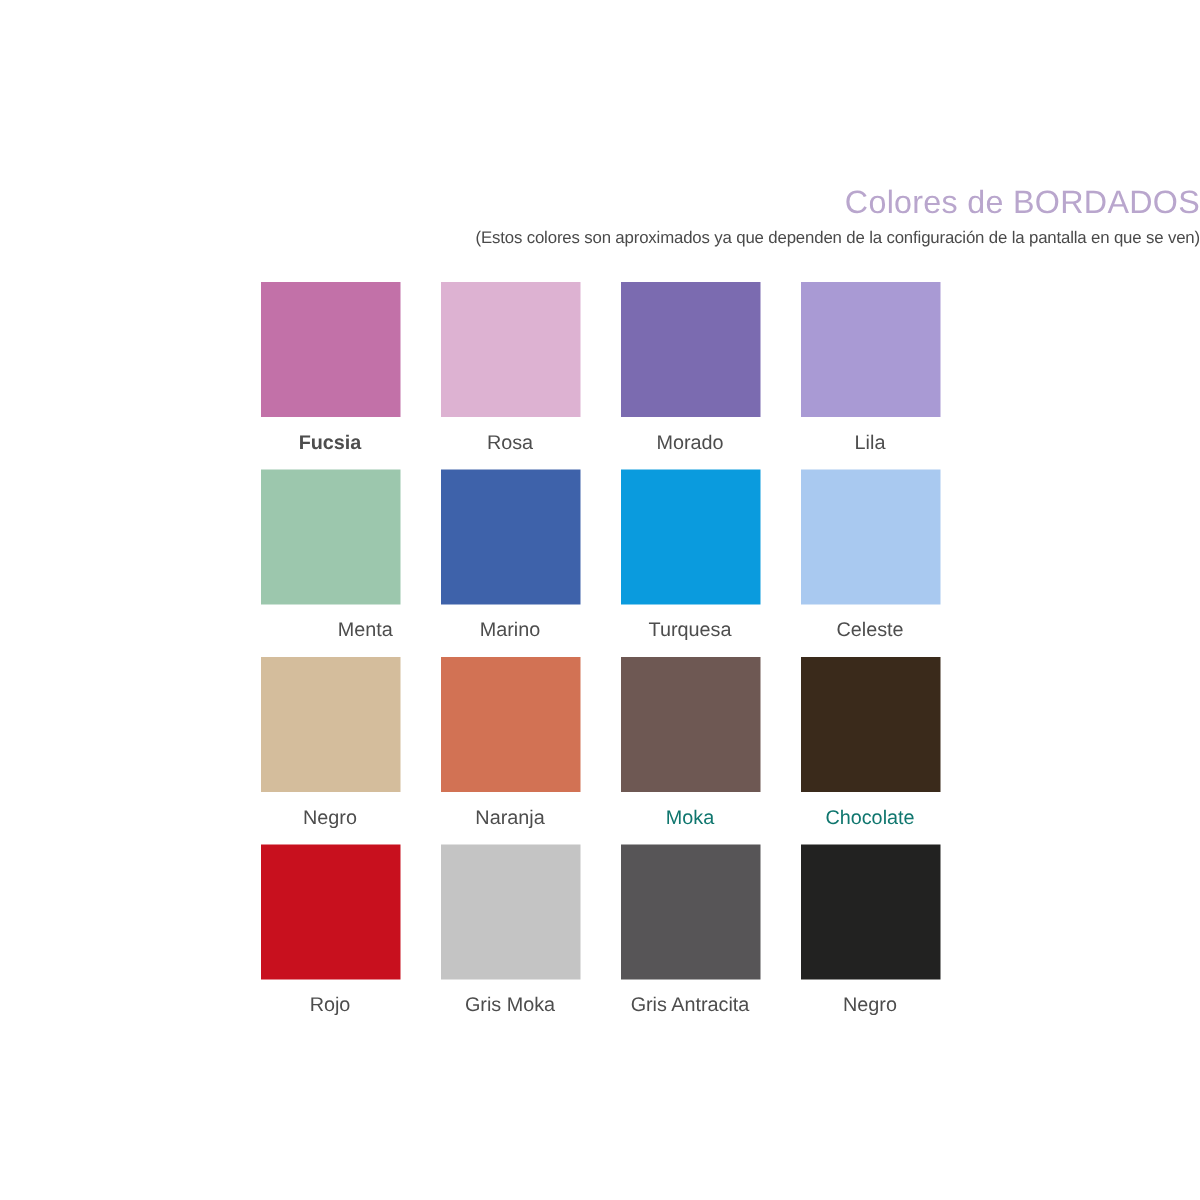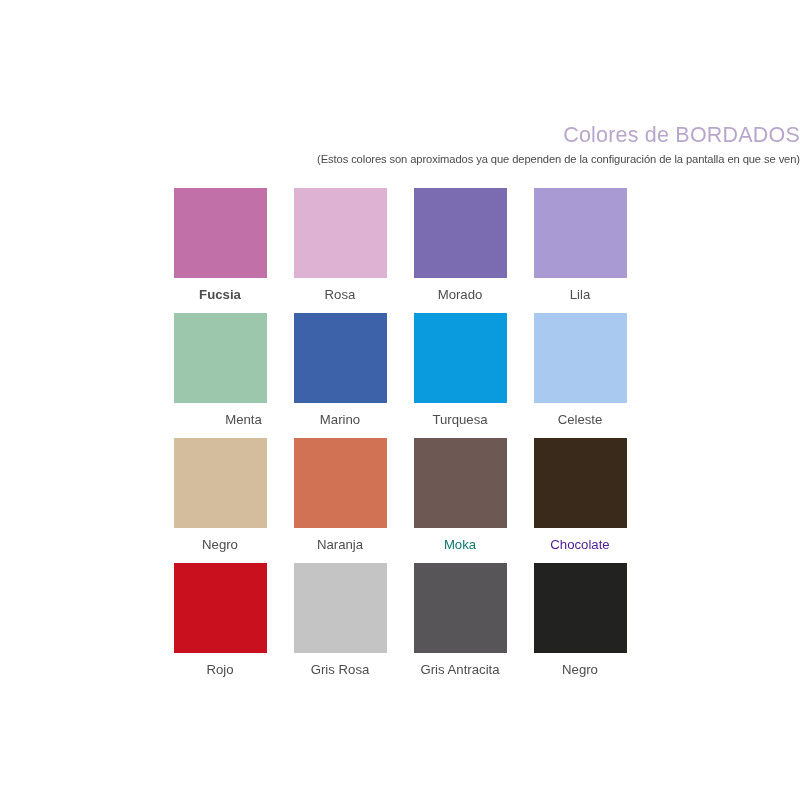--- a/index.html
+++ b/index.html
@@ -130,29 +130,29 @@
       <div class="swatch-cell">
         <div class="swatch-chip" style="background: rgb(210, 114, 84);"></div>
         <div class="swatch-label" style="color: rgb(77, 77, 77);">Naranja</div>
       </div>
       <div class="swatch-cell">
         <div class="swatch-chip" style="background: rgb(110, 88, 83);"></div>
         <div class="swatch-label" style="color: #0f766e;">Moka</div>
       </div>
       <div class="swatch-cell">
         <div class="swatch-chip" style="background: rgb(58, 42, 27);"></div>
-        <div class="swatch-label" style="color: #4c1d95; text-align: center;">Chocolate</div>
+        <div class="swatch-label" style="color: #0f766e; text-align: center;">Chocolate</div>
       </div>
       <div class="swatch-cell">
         <div class="swatch-chip" style="background: rgb(200, 16, 30);"></div>
         <div class="swatch-label" style="color: rgb(77, 77, 77);">Rojo</div>
       </div>
       <div class="swatch-cell">
         <div class="swatch-chip" style="background: rgb(196, 196, 196);"></div>
-        <div class="swatch-label" style="color: rgb(77, 77, 77);">Gris Rosa</div>
+        <div class="swatch-label" style="color: rgb(77, 77, 77);">Gris Moka</div>
       </div>
       <div class="swatch-cell">
         <div class="swatch-chip" style="background: rgb(87, 85, 87);"></div>
         <div class="swatch-label" style="color: rgb(77, 77, 77);">Gris Antracita</div>
       </div>
       <div class="swatch-cell">
         <div class="swatch-chip" style="background: rgb(34, 34, 33);"></div>
         <div class="swatch-label" style="color: rgb(77, 77, 77);">Negro</div>
       </div>
     </div>

